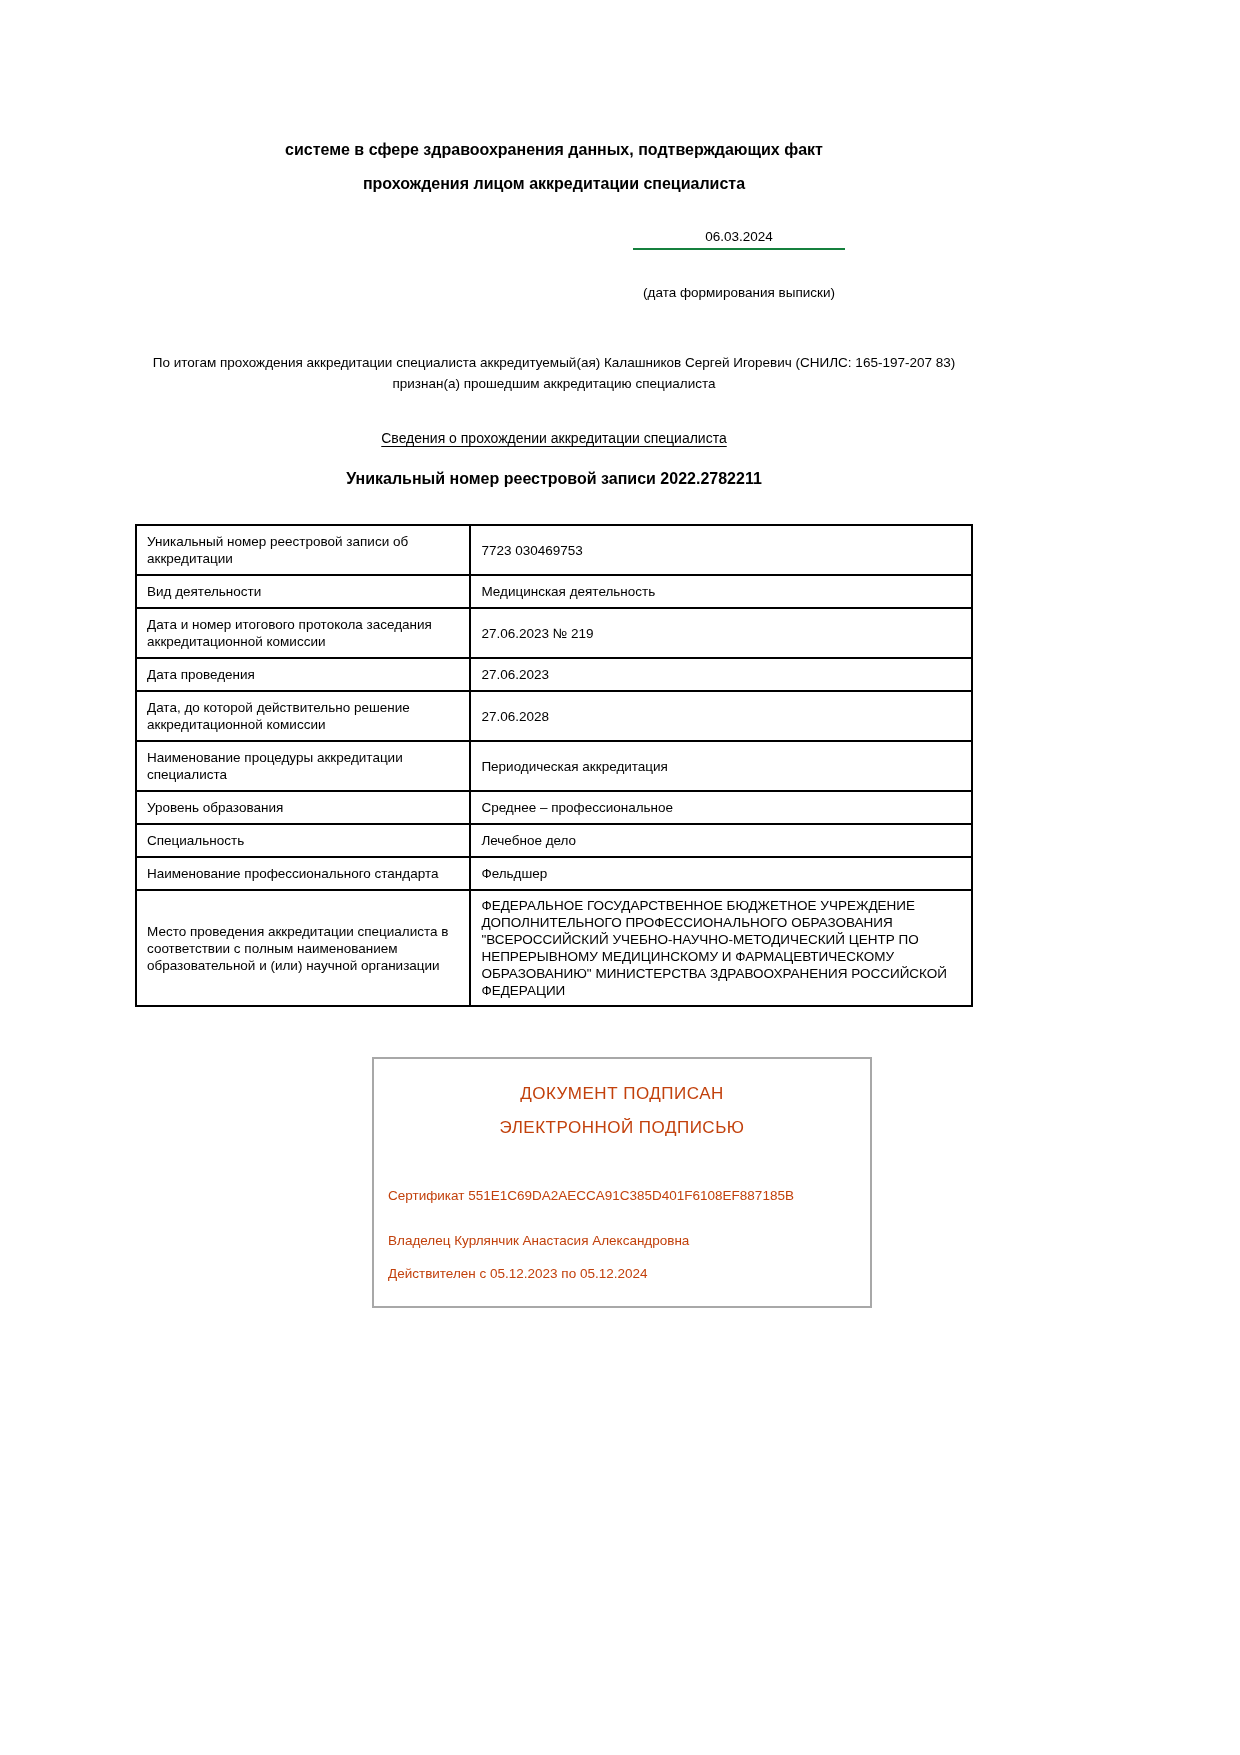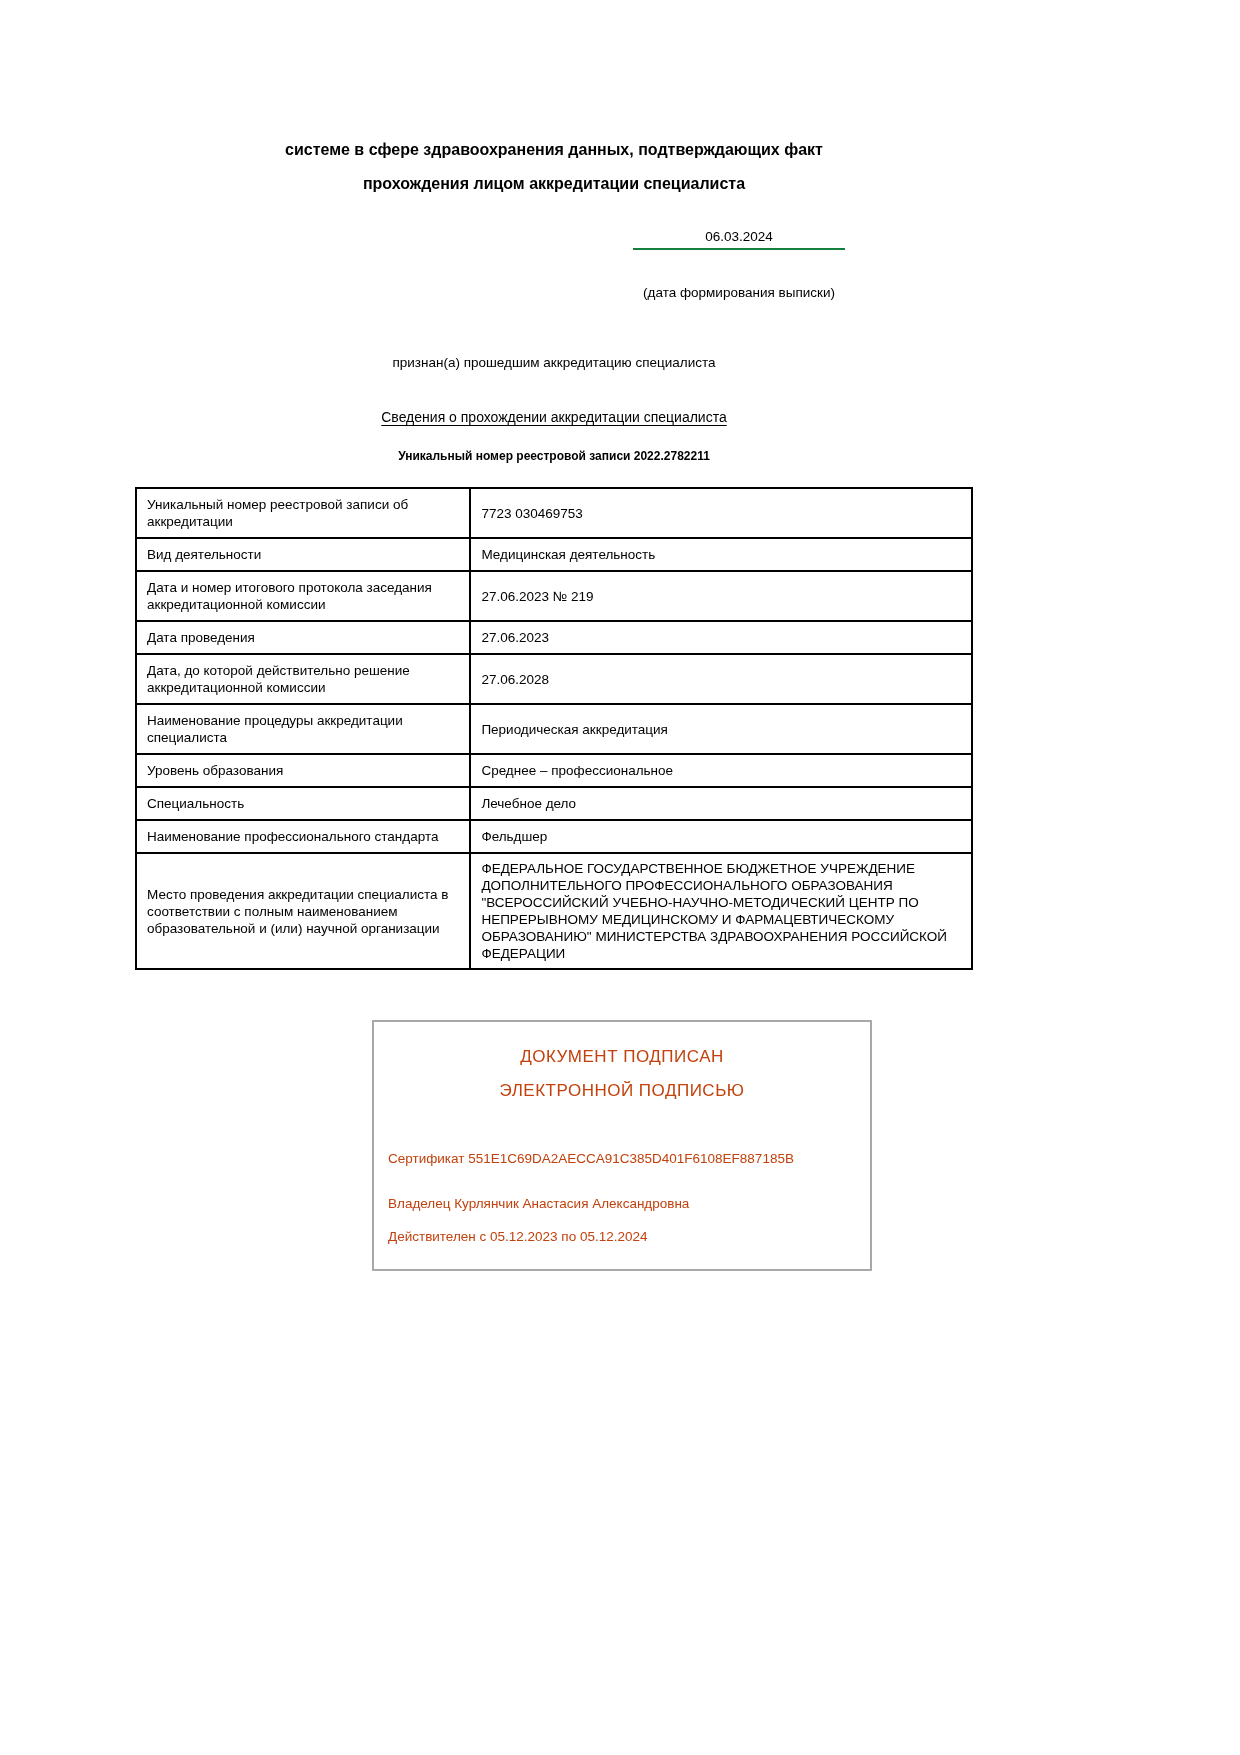--- a/index.html
+++ b/index.html
@@ -48,26 +48,26 @@
   .section-heading {
     margin-top: 36px;
     text-align: center;
     font-size: 14px;
     text-decoration: underline;
     text-underline-offset: 3px;
   }
   .registry-heading {
     margin-top: 24px;
     text-align: center;
-    font-size: 12px;
+    font-size: 16px;
     font-weight: bold;
   }
   table.acc-table {
     width: 100%;
-    margin-top: 24px;
+    margin-top: 36px;
     border-collapse: collapse;
     font-size: 13.5px;
     line-height: 17px;
   }
   table.acc-table td {
     border: 2px solid #000000;
     padding: 6px 10px;
     vertical-align: middle;
   }
   td.cell-label { width: 40%; }
@@ -110,20 +110,21 @@
       <div>системе в сфере здравоохранения данных, подтверждающих факт</div>
       <div>прохождения лицом аккредитации специалиста</div>
     </div>
 
     <div class="date-block">
       <span class="date-value">06.03.2024</span>
       <span class="date-caption">(дата формирования выписки)</span>
     </div>
 
     <div class="intro">
+      <div>По итогам прохождения аккредитации специалиста аккредитуемый(ая) Калашников Сергей Игоревич (СНИЛС: 165-197-207 83)</div>
       <div>признан(а) прошедшим аккредитацию специалиста</div>
     </div>
 
     <div class="section-heading">Сведения о прохождении аккредитации специалиста</div>
 
     <div class="registry-heading">Уникальный номер реестровой записи 2022.2782211</div>
 
     <table class="acc-table">
       <tbody>
         <tr class="row-tall">

